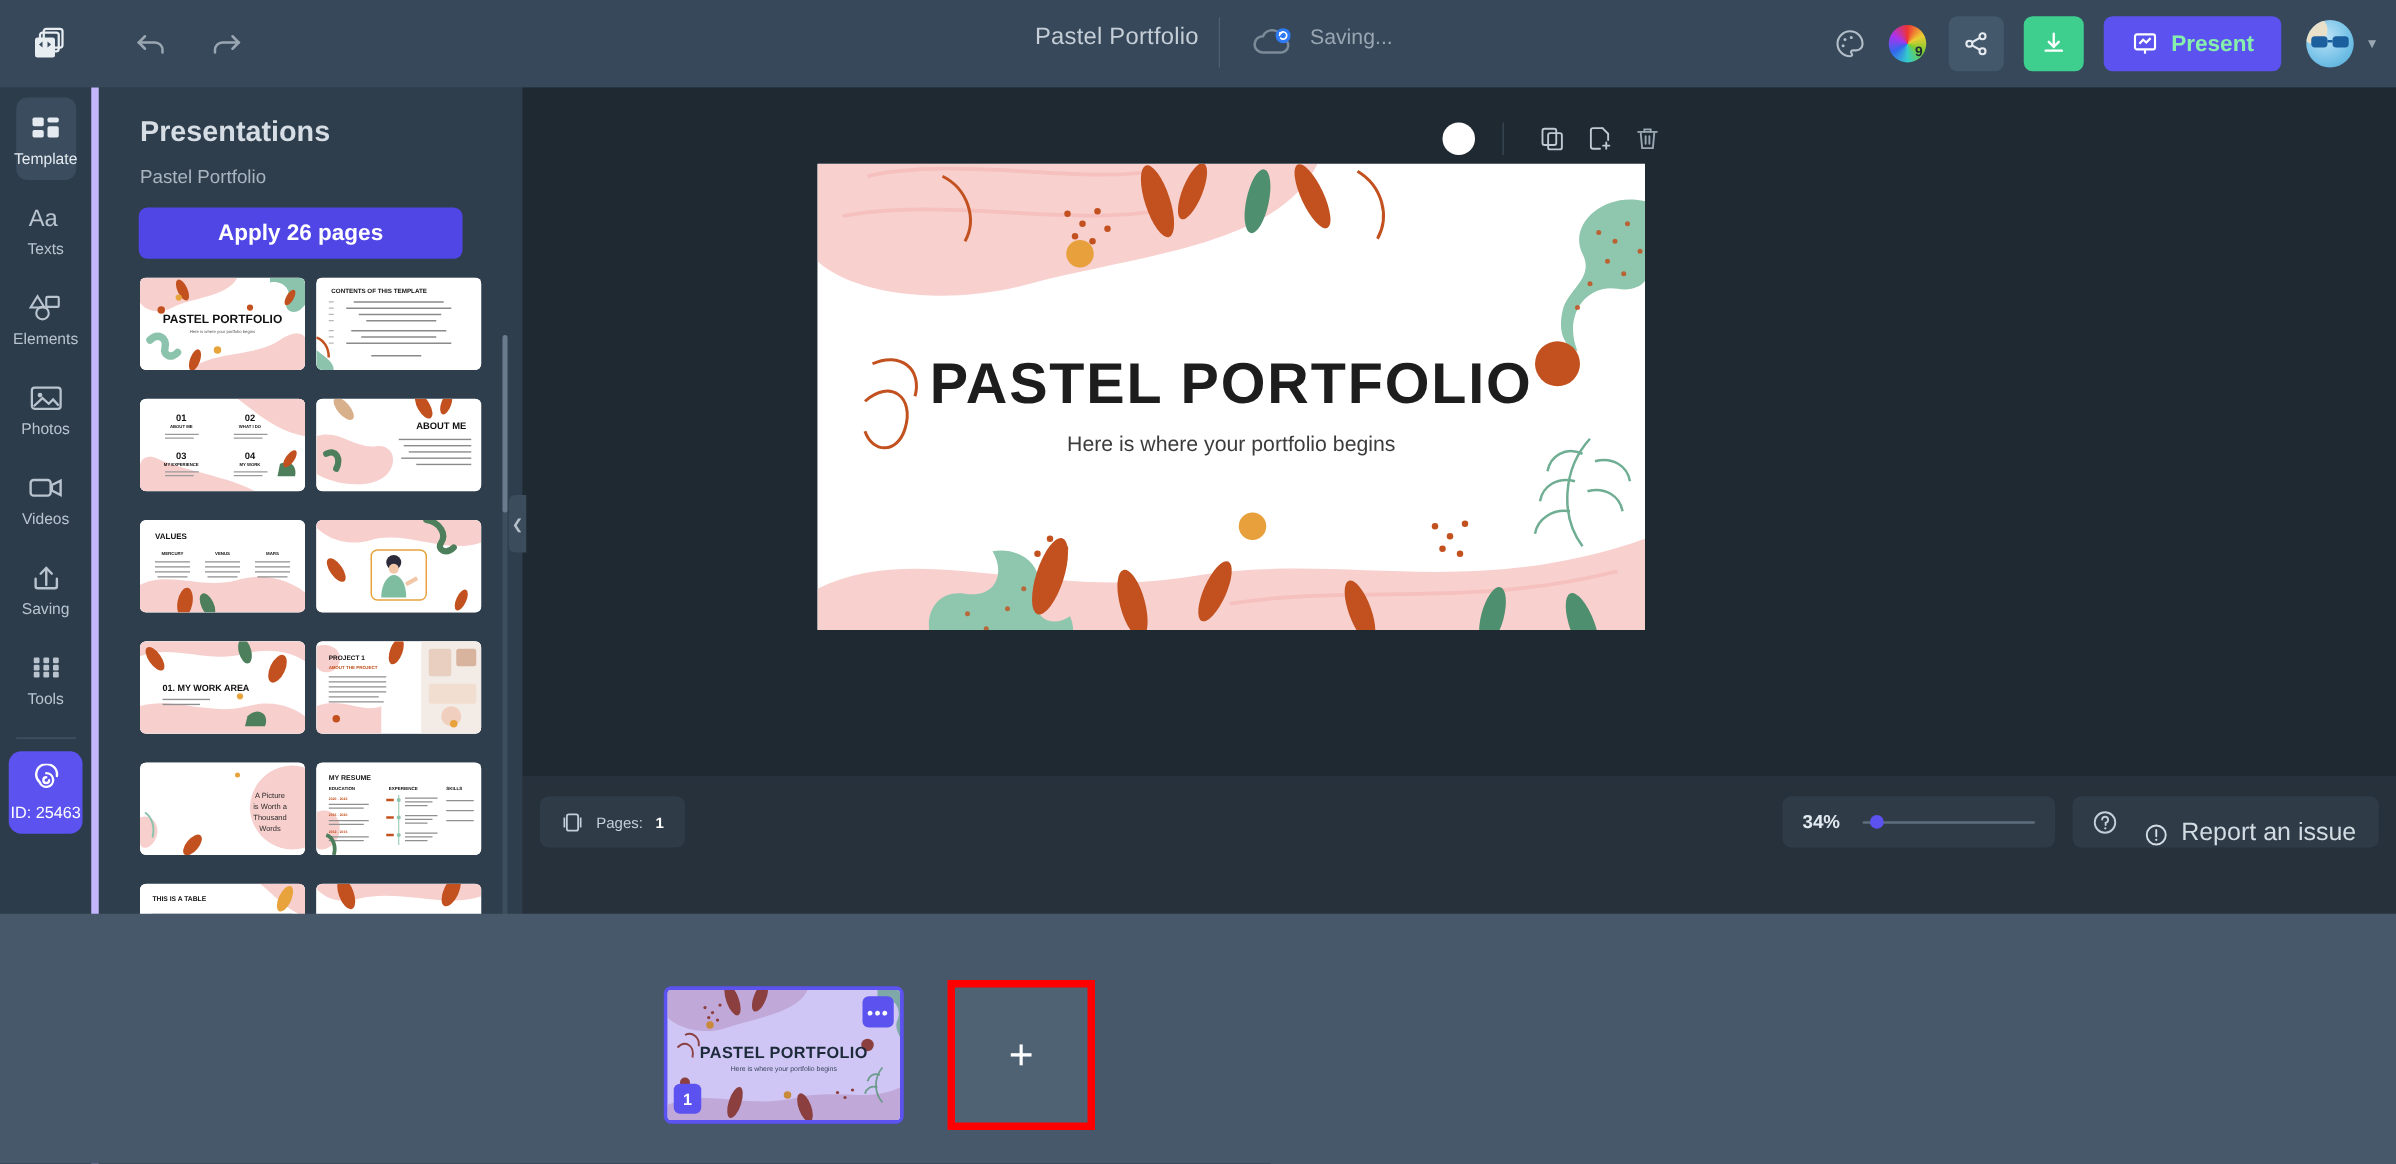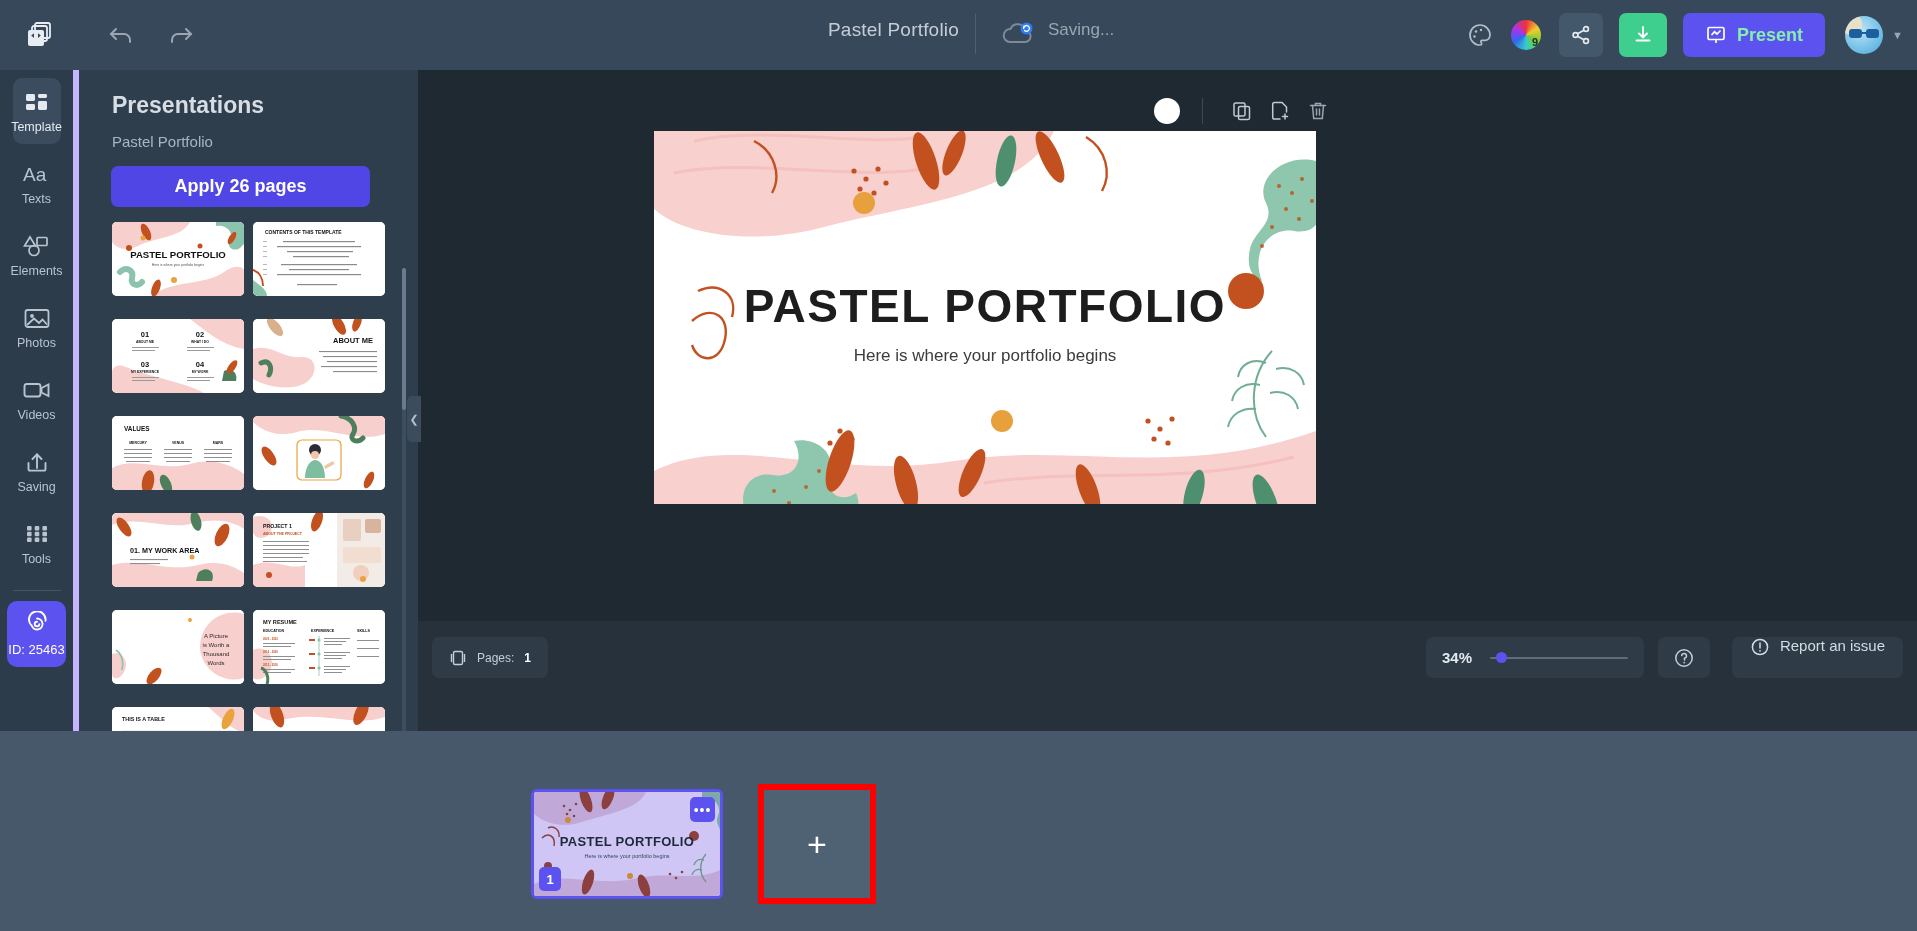--- a/index.html
+++ b/index.html
@@ -150,21 +150,21 @@
   .zoom-pct { color:#e3eaf0; font-size:15px; font-weight:bold; min-width: 36px; }
   .zoom-slider { position:relative; flex:1; height: 14px; display:flex;align-items:center; cursor:pointer;}
   .zoom-rail { width:100%; height:2px; background:#5d6d7c; border-radius:1px; }
   .zoom-knob { position:absolute; left: 6px; top: 1px; width:11px;height:11px;border-radius:50%;background:#5b52f0; }
   .help-chip {
     position:absolute; right: 207px; top: 16px; width: 52px; height: 41px; border-radius: 7px;
     background:#2f3c48; display:flex;align-items:center;justify-content:center;cursor:pointer;
   }
   .report-chip {
     position:absolute; right: 14px; top: 16px; height: 41px; padding: 0 18px; border-radius: 7px;
-    background:#2f3c48; display:flex;align-items:flex-start;gap:10px;color:#d3dbe3;font-size:15px;cursor:pointer;
+    background:#2f3c48; display:flex;align-items:flex-end;gap:10px;color:#d3dbe3;font-size:20px;cursor:pointer;
   }
 
   
   .filmstrip { position:absolute; top:731px; left:0; width:1917px; height:200px; background:#47586a; }
   .film-slide {
     position:absolute; left: 531px; top: 58px; width: 192px; height: 110px;
     border: 3px solid #5b52f0; border-radius: 6px; overflow:hidden; background:#cfc6f5; cursor:pointer;
   }
   .film-slide-inner { position:absolute; inset:0; overflow:hidden; }
   .fs-title { position:absolute; width:100%; top: 42px; text-align:center; font-size:13px; font-weight:bold; color:#1d2a3a; letter-spacing:.3px;}

